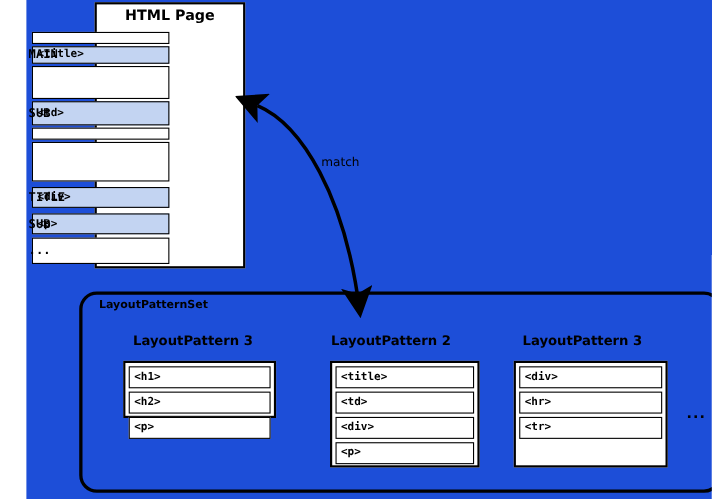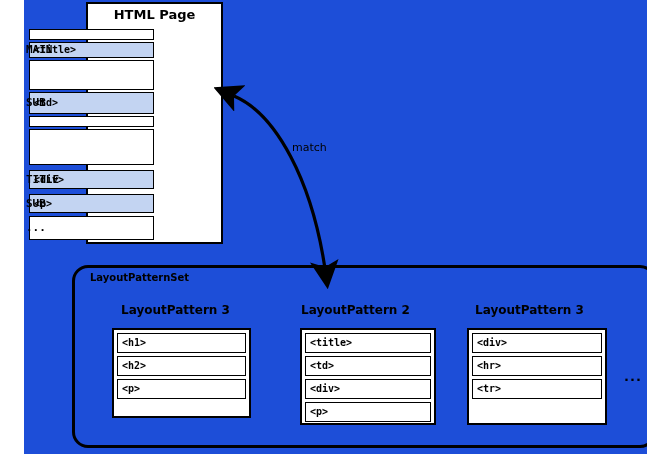--- a/index.html
+++ b/index.html
@@ -204,21 +204,21 @@
     </defs>
     <path d="M 20 18 C 60 35, 100 100, 113 205" stroke="#000000" stroke-width="3.2" fill="none" marker-start="url(#ah-top)" marker-end="url(#ah-bot)"></path>
   </svg>
   <div id="match-label">match</div>
 
   <div id="pattern-set-box"></div>
   <div id="pattern-set-title">LayoutPatternSet</div>
 
   <div id="patterns-layer">
       <div class="pattern-title" style="left: 97px; top: 303px;">LayoutPattern 3</div>
-      <div class="pattern-box" style="left: 88px; top: 328px; width: 139px; height: 90px;">
+      <div class="pattern-box" style="left: 88px; top: 328px; width: 139px; height: 52px;">
         <div class="pattern-cell">&lt;h1&gt;</div>
         <div class="pattern-cell">&lt;h2&gt;</div>
         <div class="pattern-cell">&lt;p&gt;</div>
       </div>
       <div class="pattern-title" style="left: 277px; top: 303px;">LayoutPattern 2</div>
       <div class="pattern-box" style="left: 276px; top: 328px; width: 136px; height: 97px;">
         <div class="pattern-cell">&lt;title&gt;</div>
         <div class="pattern-cell">&lt;td&gt;</div>
         <div class="pattern-cell">&lt;div&gt;</div>
         <div class="pattern-cell">&lt;p&gt;</div>

